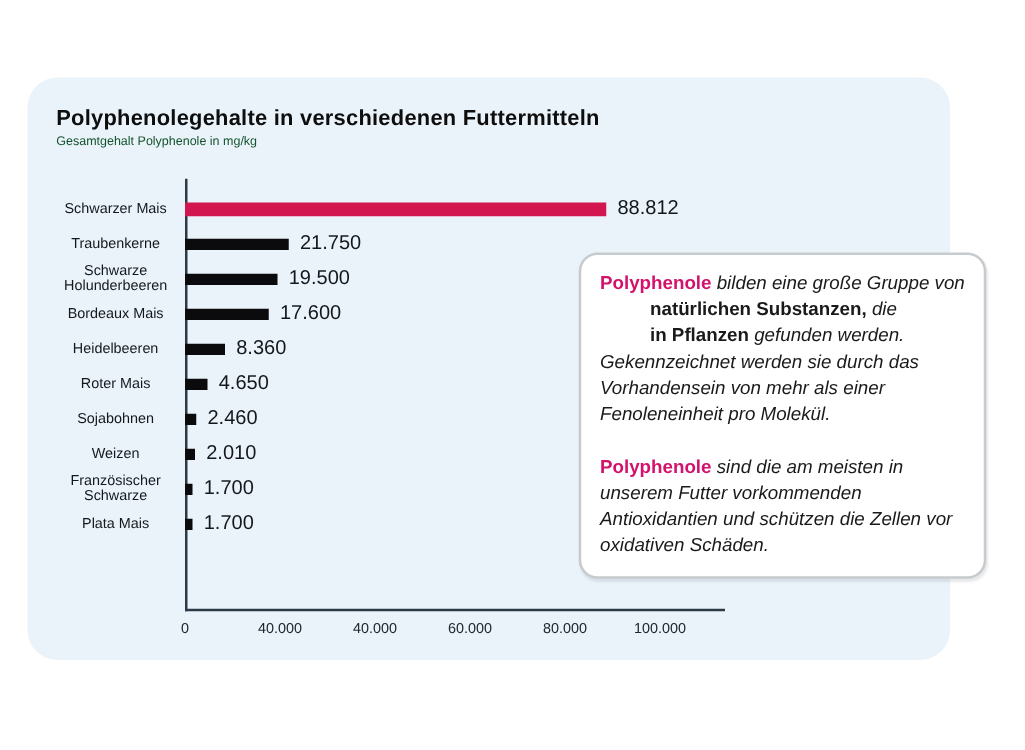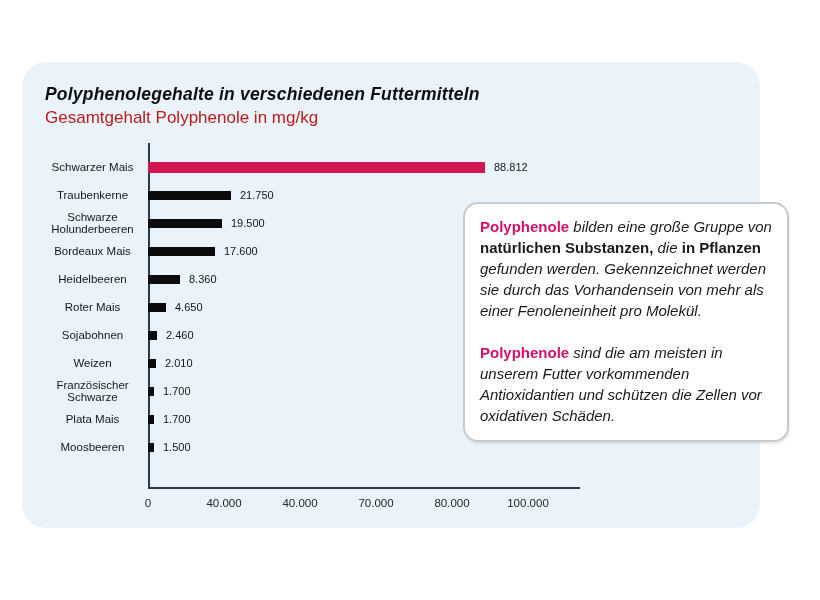--- a/index.html
+++ b/index.html
@@ -4,45 +4,45 @@
 <style>
   * { margin:0; padding:0; box-sizing:border-box; }
   html,body { width:820px; height:600px; background:#ffffff; overflow:hidden;
               font-family:"Liberation Sans", sans-serif; color:#161616; }
   .page { position:relative; width:820px; height:600px; }
 
   .card { position:absolute; left:22px; top:62px; width:738px; height:466px;
           background:#eaf3fa; border-radius:24px; }
 
   .title { position:absolute; left:23px; top:22px; font-size:17.5px; font-weight:bold;
-           letter-spacing:.2px; color:#0e0e0e;font-style:italic; }
-  .subtitle { position:absolute; left:23px; top:46px; font-size:17px; color:#b91c1c; }
+           letter-spacing:.2px; color:#0e0e0e; }
+  .subtitle { position:absolute; left:23px; top:46px; font-size:10px; color:#14532d; }
 
   
   .chart { position:absolute; left:23px; top:81px; width:570px; height:430px; }
   .plot  { position:absolute; left:103px; top:0; width:432px; height:346px;
            border-left:2px solid #2c3a47; border-bottom:2px solid #2c3a47; }
   .rows  { position:absolute; left:0; top:10px; width:570px; }
   .row   { display:flex; align-items:center; height:28px; }
   .cat   { width:103px; padding-right:8px; font-size:11.5px; line-height:1.06; color:#14181c;text-align:center; }
   .bar   { height:9px; background:#0b0b0d; flex:0 0 auto; }
   .bar.hl{ height:11px; }
-  .val   { margin-left:9px; font-size:11px; white-space:nowrap; color:#14181c; }
+  .val   { margin-left:9px; font-size:16px; white-space:nowrap; color:#14181c; }
   .xlabels { position:absolute; left:103px; top:354px; width:432px; height:16px; }
   .tick  { position:absolute; top:0; transform:translateX(-50%); font-size:11.5px;
            color:#20272e; white-space:nowrap; }
 
   
   .infobox { position:absolute; left:463px; top:202px; width:326px;
              background:#ffffff; border:2px solid #c8cbcd; border-radius:15px;
              padding:12px 15px 14px 15px; box-shadow:1px 2px 2px rgba(120,130,140,.18); }
   .infobox p { font-size:15px; line-height:1.4; font-style:italic; color:#1a1a1a; }
   .infobox p + p { margin-top:21px; }
   .seg-i { font-style:italic; }
-  .seg-b { font-style:normal; font-weight:bold; }
+  .seg-b { font-style:normal; font-weight:bold;margin-left:40px; }
   .seg-accent { font-style:normal; font-weight:bold; }
 </style>
 </head>
 <body>
 
 <div class="page">
   <div class="card">
     <div class="title">Polyphenolegehalte in verschiedenen Futtermitteln</div>
     <div class="subtitle">Gesamtgehalt Polyphenole in mg/kg</div>
 
@@ -92,31 +92,26 @@
           <div class="row">
             <div class="cat">Französischer Schwarze</div>
             <div class="bar" style="width: 6px; background: rgb(11, 11, 13);"></div>
             <div class="val">1.700</div>
           </div>
           <div class="row">
             <div class="cat">Plata Mais</div>
             <div class="bar" style="width: 6px; background: rgb(11, 11, 13);"></div>
             <div class="val">1.700</div>
           </div>
-          <div class="row">
-            <div class="cat">Moosbeeren</div>
-            <div class="bar" style="width: 6px; background: rgb(11, 11, 13);"></div>
-            <div class="val">1.500</div>
-          </div>
         </div>
       <div class="xlabels">
           <span class="tick" style="left: 0px;">0</span>
           <span class="tick" style="left: 76px;">40.000</span>
           <span class="tick" style="left: 152px;">40.000</span>
-          <span class="tick" style="left: 228px;">70.000</span>
+          <span class="tick" style="left: 228px;">60.000</span>
           <span class="tick" style="left: 304px;">80.000</span>
           <span class="tick" style="left: 380px;">100.000</span>
         </div>
     </div>
   </div>
 
   <div class="infobox">
     <div>
         <p><span class="seg-accent" style="color: rgb(210, 18, 107);">Polyphenole</span><span class="seg-i"> bilden eine große Gruppe von </span><span class="seg-b">natürlichen Substanzen,</span><span class="seg-i"> die </span><span class="seg-b">in Pflanzen</span><span class="seg-i"> gefunden werden. Gekennzeichnet werden sie durch das Vorhandensein von mehr als einer Fenoleneinheit pro Molekül.</span></p>
         <p><span class="seg-accent" style="color: rgb(210, 18, 107);">Polyphenole</span><span class="seg-i"> sind die am meisten in unserem Futter vorkommenden Antioxidantien und schützen die Zellen vor oxidativen Schäden.</span></p>

